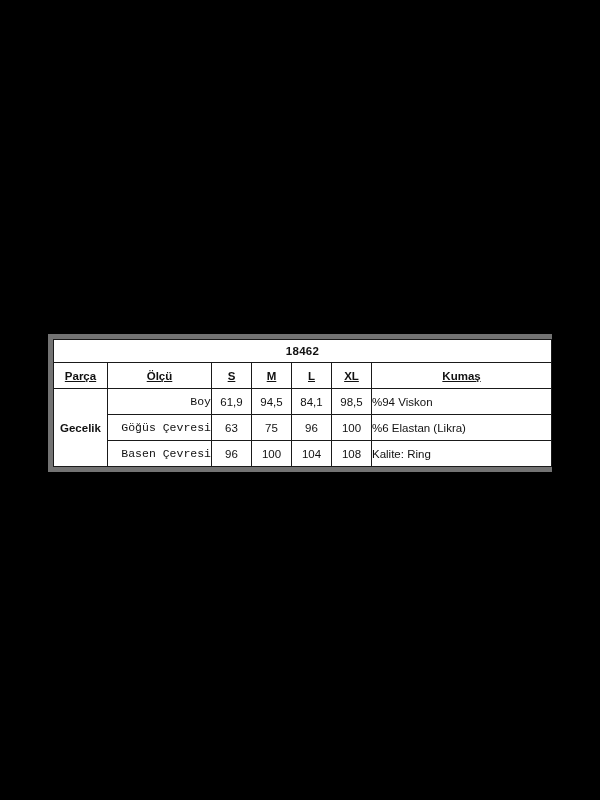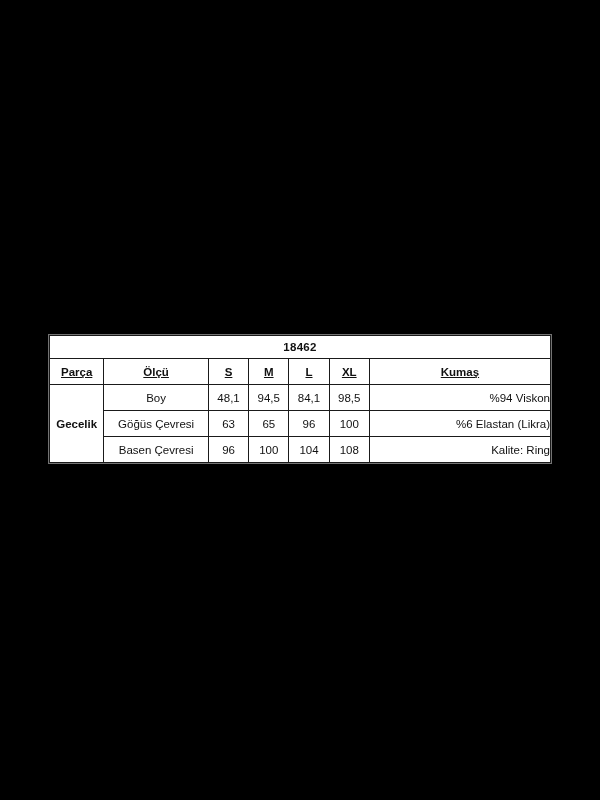--- a/index.html
+++ b/index.html
@@ -18,21 +18,21 @@
     width: 600px;
     height: 800px;
     background: #000000;
   }
   .size-table-wrap {
     position: absolute;
     left: 48px;
     top: 334px;
     width: 504px;
     background: #ffffff;
-    border: 1px solid #737373;
+    border: 5px solid #737373;
     box-sizing: border-box;
   }
   table.size-table {
     border-collapse: collapse;
     width: 100%;
     table-layout: fixed;
   }
   table.size-table td, table.size-table th {
     border: 1px solid #1a1a1a;
     padding: 0;
@@ -66,32 +66,33 @@
   .part-cell {
     background: #c9a88c;
     text-align: center;
     font-weight: bold;
     font-size: 12px;
     color: #161616;
     vertical-align: middle;
     margin-top: 41px;
   }
   .measure-cell {
-    text-align: center;
+    text-align: right;
     padding-left: 6px;
     height: 25px;
     font-size: 12px;
+    font-family: Liberation Mono, monospace;
   }
   .num-cell {
     text-align: center;
     height: 25px;
     font-size: 12px;
   }
   .fabric-cell {
-    text-align: right;
+    text-align: left;
     padding-left: 6px;
     height: 25px;
     font-size: 12px;
     margin-top: 34px;
   }
   .col-part { width: 54px; }
   .col-measure { width: 104px; }
   .col-size { width: 40px; }
   .col-fabric { width: 180px; }
 </style>
@@ -120,30 +121,30 @@
           <td class="hdr hdr-plain">Ölçü</td>
           <td class="hdr hdr-plain">S</td>
           <td class="hdr hdr-plain">M</td>
           <td class="hdr hdr-plain">L</td>
           <td class="hdr hdr-plain">XL</td>
           <td class="hdr hdr-plain">Kumaş</td>
         </tr>
         <tr>
           <td class="part-cell" rowspan="3">Gecelik</td>
           <td class="measure-cell">Boy</td>
-          <td class="num-cell">48,1</td>
+          <td class="num-cell">61,9</td>
           <td class="num-cell">94,5</td>
           <td class="num-cell">84,1</td>
           <td class="num-cell">98,5</td>
           <td class="fabric-cell">%94 Viskon</td>
         </tr>
         <tr>
           <td class="measure-cell">Göğüs Çevresi</td>
           <td class="num-cell">63</td>
-          <td class="num-cell">65</td>
+          <td class="num-cell">75</td>
           <td class="num-cell">96</td>
           <td class="num-cell">100</td>
           <td class="fabric-cell">%6 Elastan (Likra)</td>
         </tr>
         <tr>
           <td class="measure-cell">Basen Çevresi</td>
           <td class="num-cell">96</td>
           <td class="num-cell">100</td>
           <td class="num-cell">104</td>
           <td class="num-cell">108</td>

